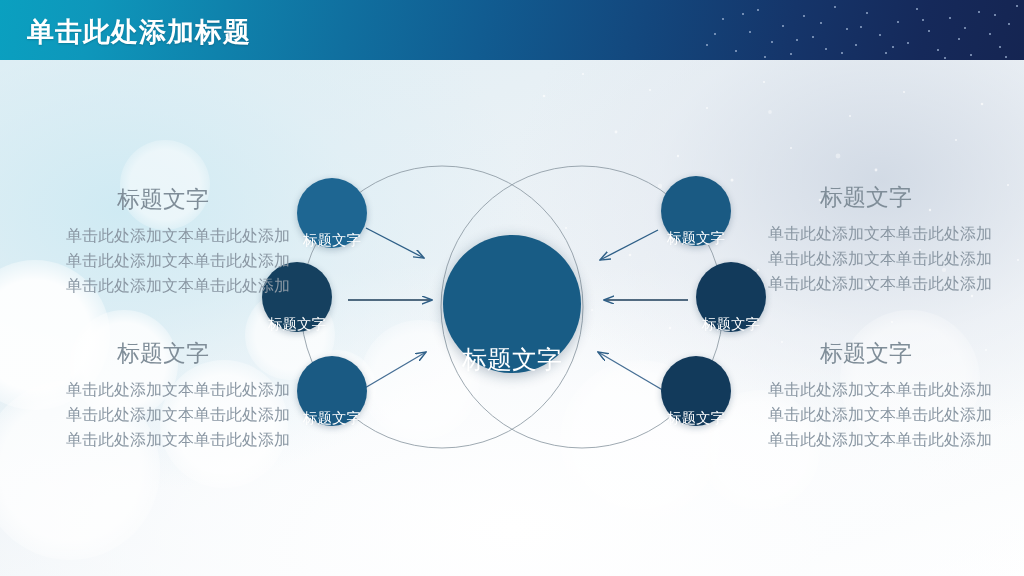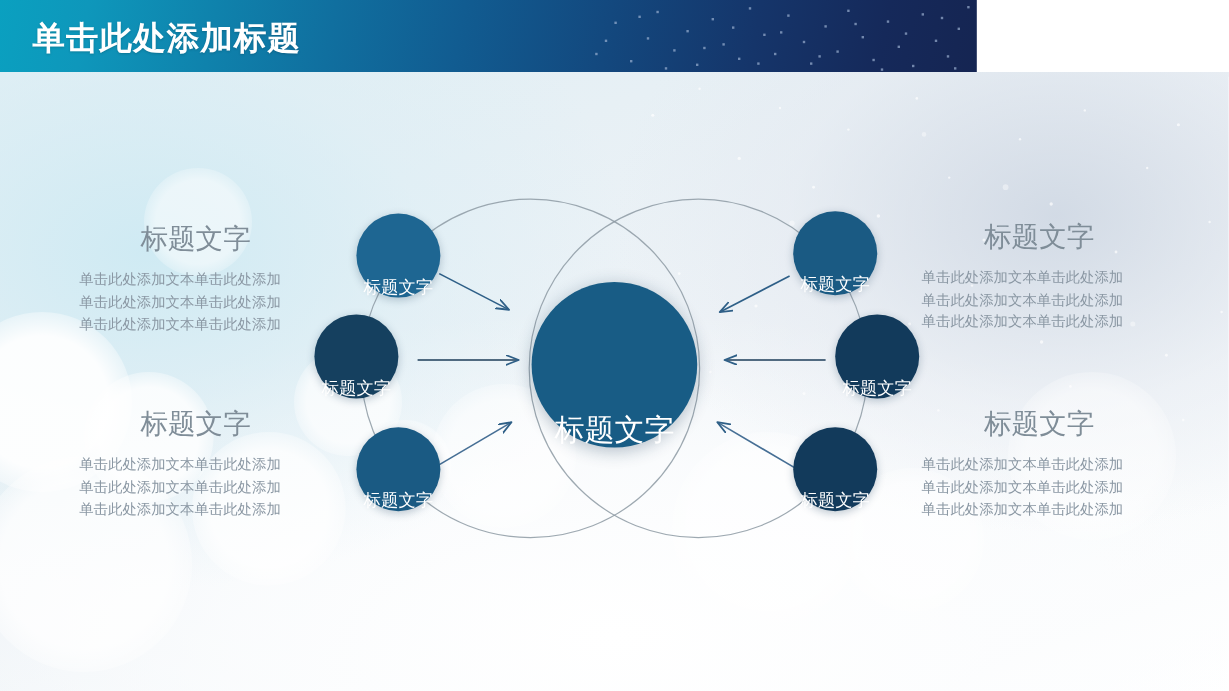--- a/index.html
+++ b/index.html
@@ -16,21 +16,21 @@
     width: 1024px;
     height: 576px;
     background: #ffffff;
     overflow: hidden;
   }
 
   
   .header {
     position: absolute;
     left: 0; top: 0;
-    width: 814px; height: 60px;
+    width: 1024px; height: 60px;
     background: linear-gradient(100deg,
         #0aa0c0 0%,
         #0e97bb 9%,
         #0f82ac 22%,
         #106f9f 34%,
         #115c91 47%,
         #13487e 62%,
         #15356a 77%,
         #15295a 90%,
         #152552 100%);
@@ -127,21 +127,21 @@
 
   
   .txtblock { position: absolute; width: 240px; }
   .txtblock .tb-title {
     font-size: 23px;
     color: #7f8d98;
     margin-bottom: 9px;
     white-space: nowrap;
   }
   .txtblock .tb-line {
-    font-size: 12px;
+    font-size: 16px;
     color: #8a97a3;
     line-height: 1.55;
     white-space: nowrap;
     font-family: Liberation Serif, serif;
   }
   .tb-left  { text-align: left; }
   .tb-left .tb-title { text-align: center; padding-right: 46px; }
   .tb-right { text-align: left; }
   .tb-right .tb-title { text-align: center; padding-right: 44px; }
 

